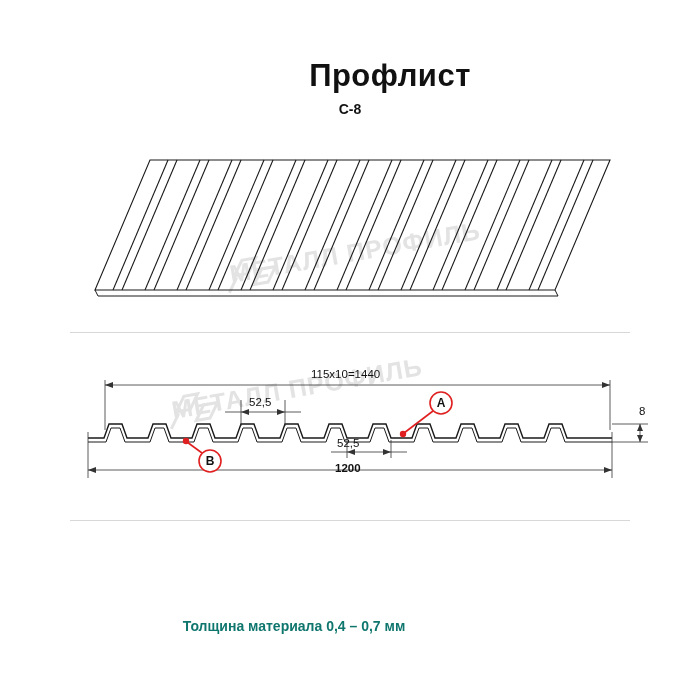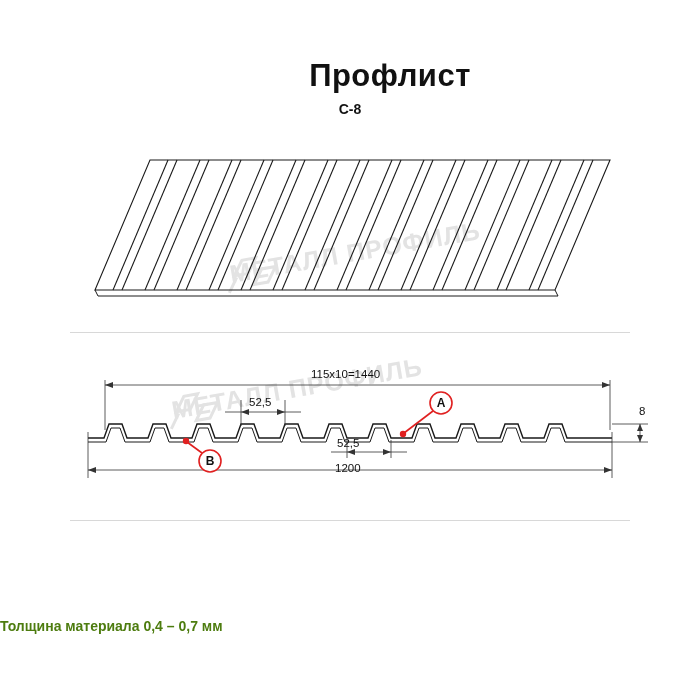--- a/index.html
+++ b/index.html
@@ -40,23 +40,24 @@
     text-align: center;
     font-size: 14px;
     font-weight: bold;
     color: #111111;
   }
   .footer-note {
     position: absolute;
     top: 618px;
     left: 0;
     width: 588px;
+    text-align: center;
     font-size: 14px;
     font-weight: bold;
-    color: #4d7c0f;
+    color: #0f766e;
   }
   .divider {
     position: absolute;
     left: 70px;
     width: 560px;
     height: 1px;
     background: #d8d8d8;
   }
   #divider-top { top: 332px; }
   #divider-bottom { top: 520px; }
@@ -251,21 +252,21 @@
     <g>
       <circle cx="210" cy="461" r="11" fill="#ffffff" stroke="#e02020" stroke-width="1.6"></circle>
       <line x1="202" y1="453" x2="187" y2="442" stroke="#e02020" stroke-width="1.6"></line>
       <circle cx="186" cy="441" r="3.2" fill="#e02020" stroke="none"></circle>
     </g>
   </svg>
 
   <div class="dim-text" style="left:311px; top:368px;">115х10=1440</div>
   <div class="dim-text" style="left:249px; top:396px;">52,5</div>
   <div class="dim-text" style="left:337px; top:437px;">52,5</div>
-  <div class="dim-text" style="left:335px; top:462px;">1200</div>
+  <div class="dim-text" style="left:335px; top:462px;font-weight:bold;">1200</div>
   <div class="dim-text" style="left:639px; top:405px;">8</div>
 
   <div class="callout-label" style="left:430px; top:392px;">A</div>
   <div class="callout-label" style="left:199px; top:450px;">B</div>
 
   <div class="footer-note">Толщина материала 0,4 – 0,7 мм</div>
 
 </div>
 
 </body></html>

